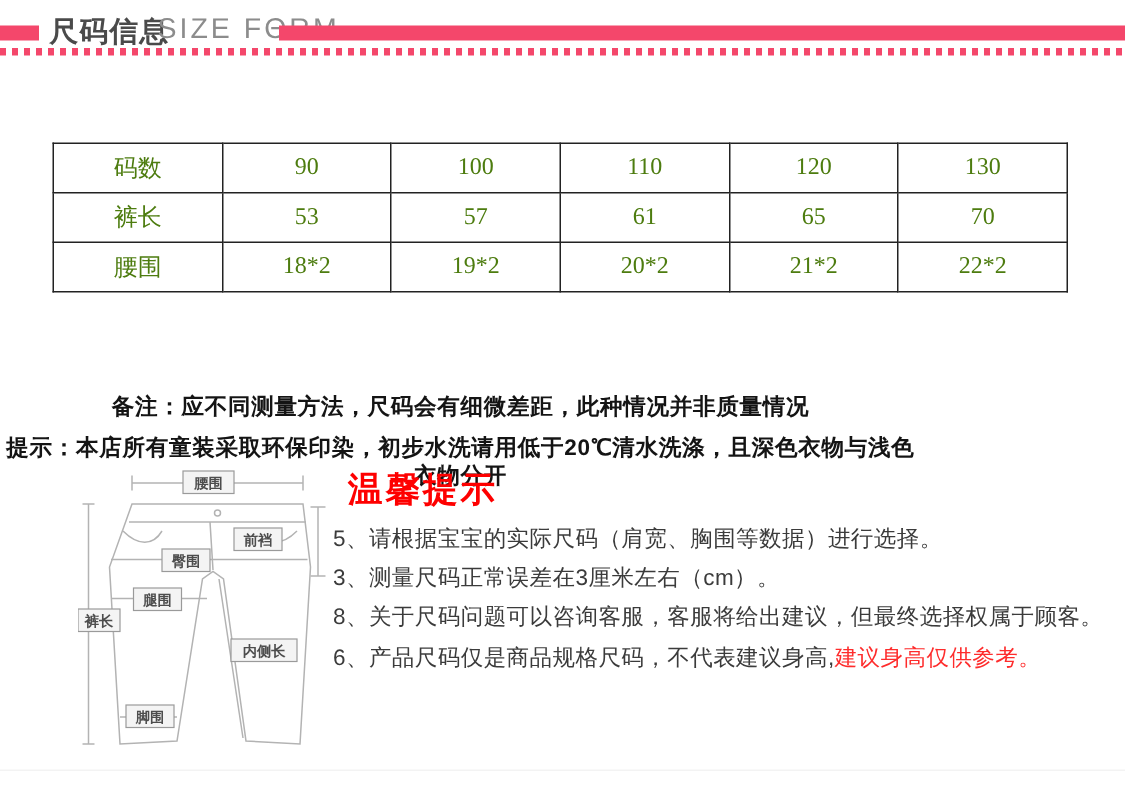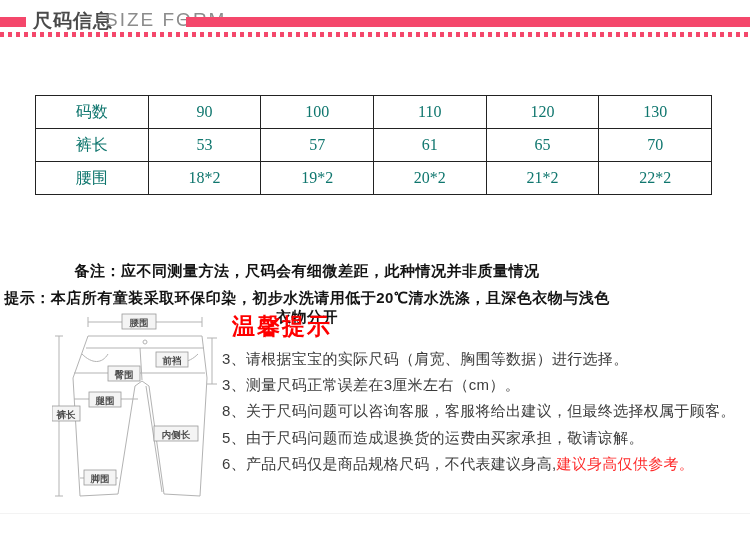--- a/index.html
+++ b/index.html
@@ -28,21 +28,21 @@
     position: absolute; left: 0; top: 32px; width: 750px; height: 5px;
     background: repeating-linear-gradient(90deg,
       #f4476b 0px, #f4476b 4px, transparent 4px, transparent 8px);
   }
 
   
   .size-table {
     position: absolute; left: 35px; top: 95px; width: 677px;
     border-collapse: collapse;
     font-family: "Liberation Serif", "DejaVu Serif", serif;
-    font-size: 16px; color: #0f766e;
+    font-size: 16px; color: #4d7c0f;
     table-layout: fixed;
   }
   .size-table td {
     border: 1px solid #222;
     height: 33px; text-align: center; vertical-align: middle;
   }
 
   
   .note-line {
     position: absolute; left: 0; width: 614px; text-align: center;
@@ -159,23 +159,22 @@
   <rect class="tag" x="102" y="118" width="44" height="15"></rect>
   <text x="124" y="129.5">内侧长</text>
 
   <line x1="28" y1="170" x2="66" y2="170"></line>
   <rect class="tag" x="32" y="162" width="32" height="15"></rect>
   <text x="48" y="173.5">脚围</text>
 </svg>
 
 <div class="warm-tips-title">温馨提示</div>
 <div class="tips-list">
-  <div class="tip-item">3、请根据宝宝的实际尺码（肩宽、胸围等数据）进行选择。</div>
+  <div class="tip-item">5、请根据宝宝的实际尺码（肩宽、胸围等数据）进行选择。</div>
   <div class="tip-item">3、测量尺码正常误差在3厘米左右（cm）。</div>
   <div class="tip-item">8、关于尺码问题可以咨询客服，客服将给出建议，但最终选择权属于顾客。</div>
-  <div class="tip-item">5、由于尺码问题而造成退换货的运费由买家承担，敬请谅解。</div>
   <div class="tip-item">
     <span>6、产品尺码仅是商品规格尺码，不代表建议身高,</span>
     <span class="tip-red">建议身高仅供参考。</span>
   </div>
 </div>
 
 <div class="bottom-divider"></div>
 
 </body></html>

